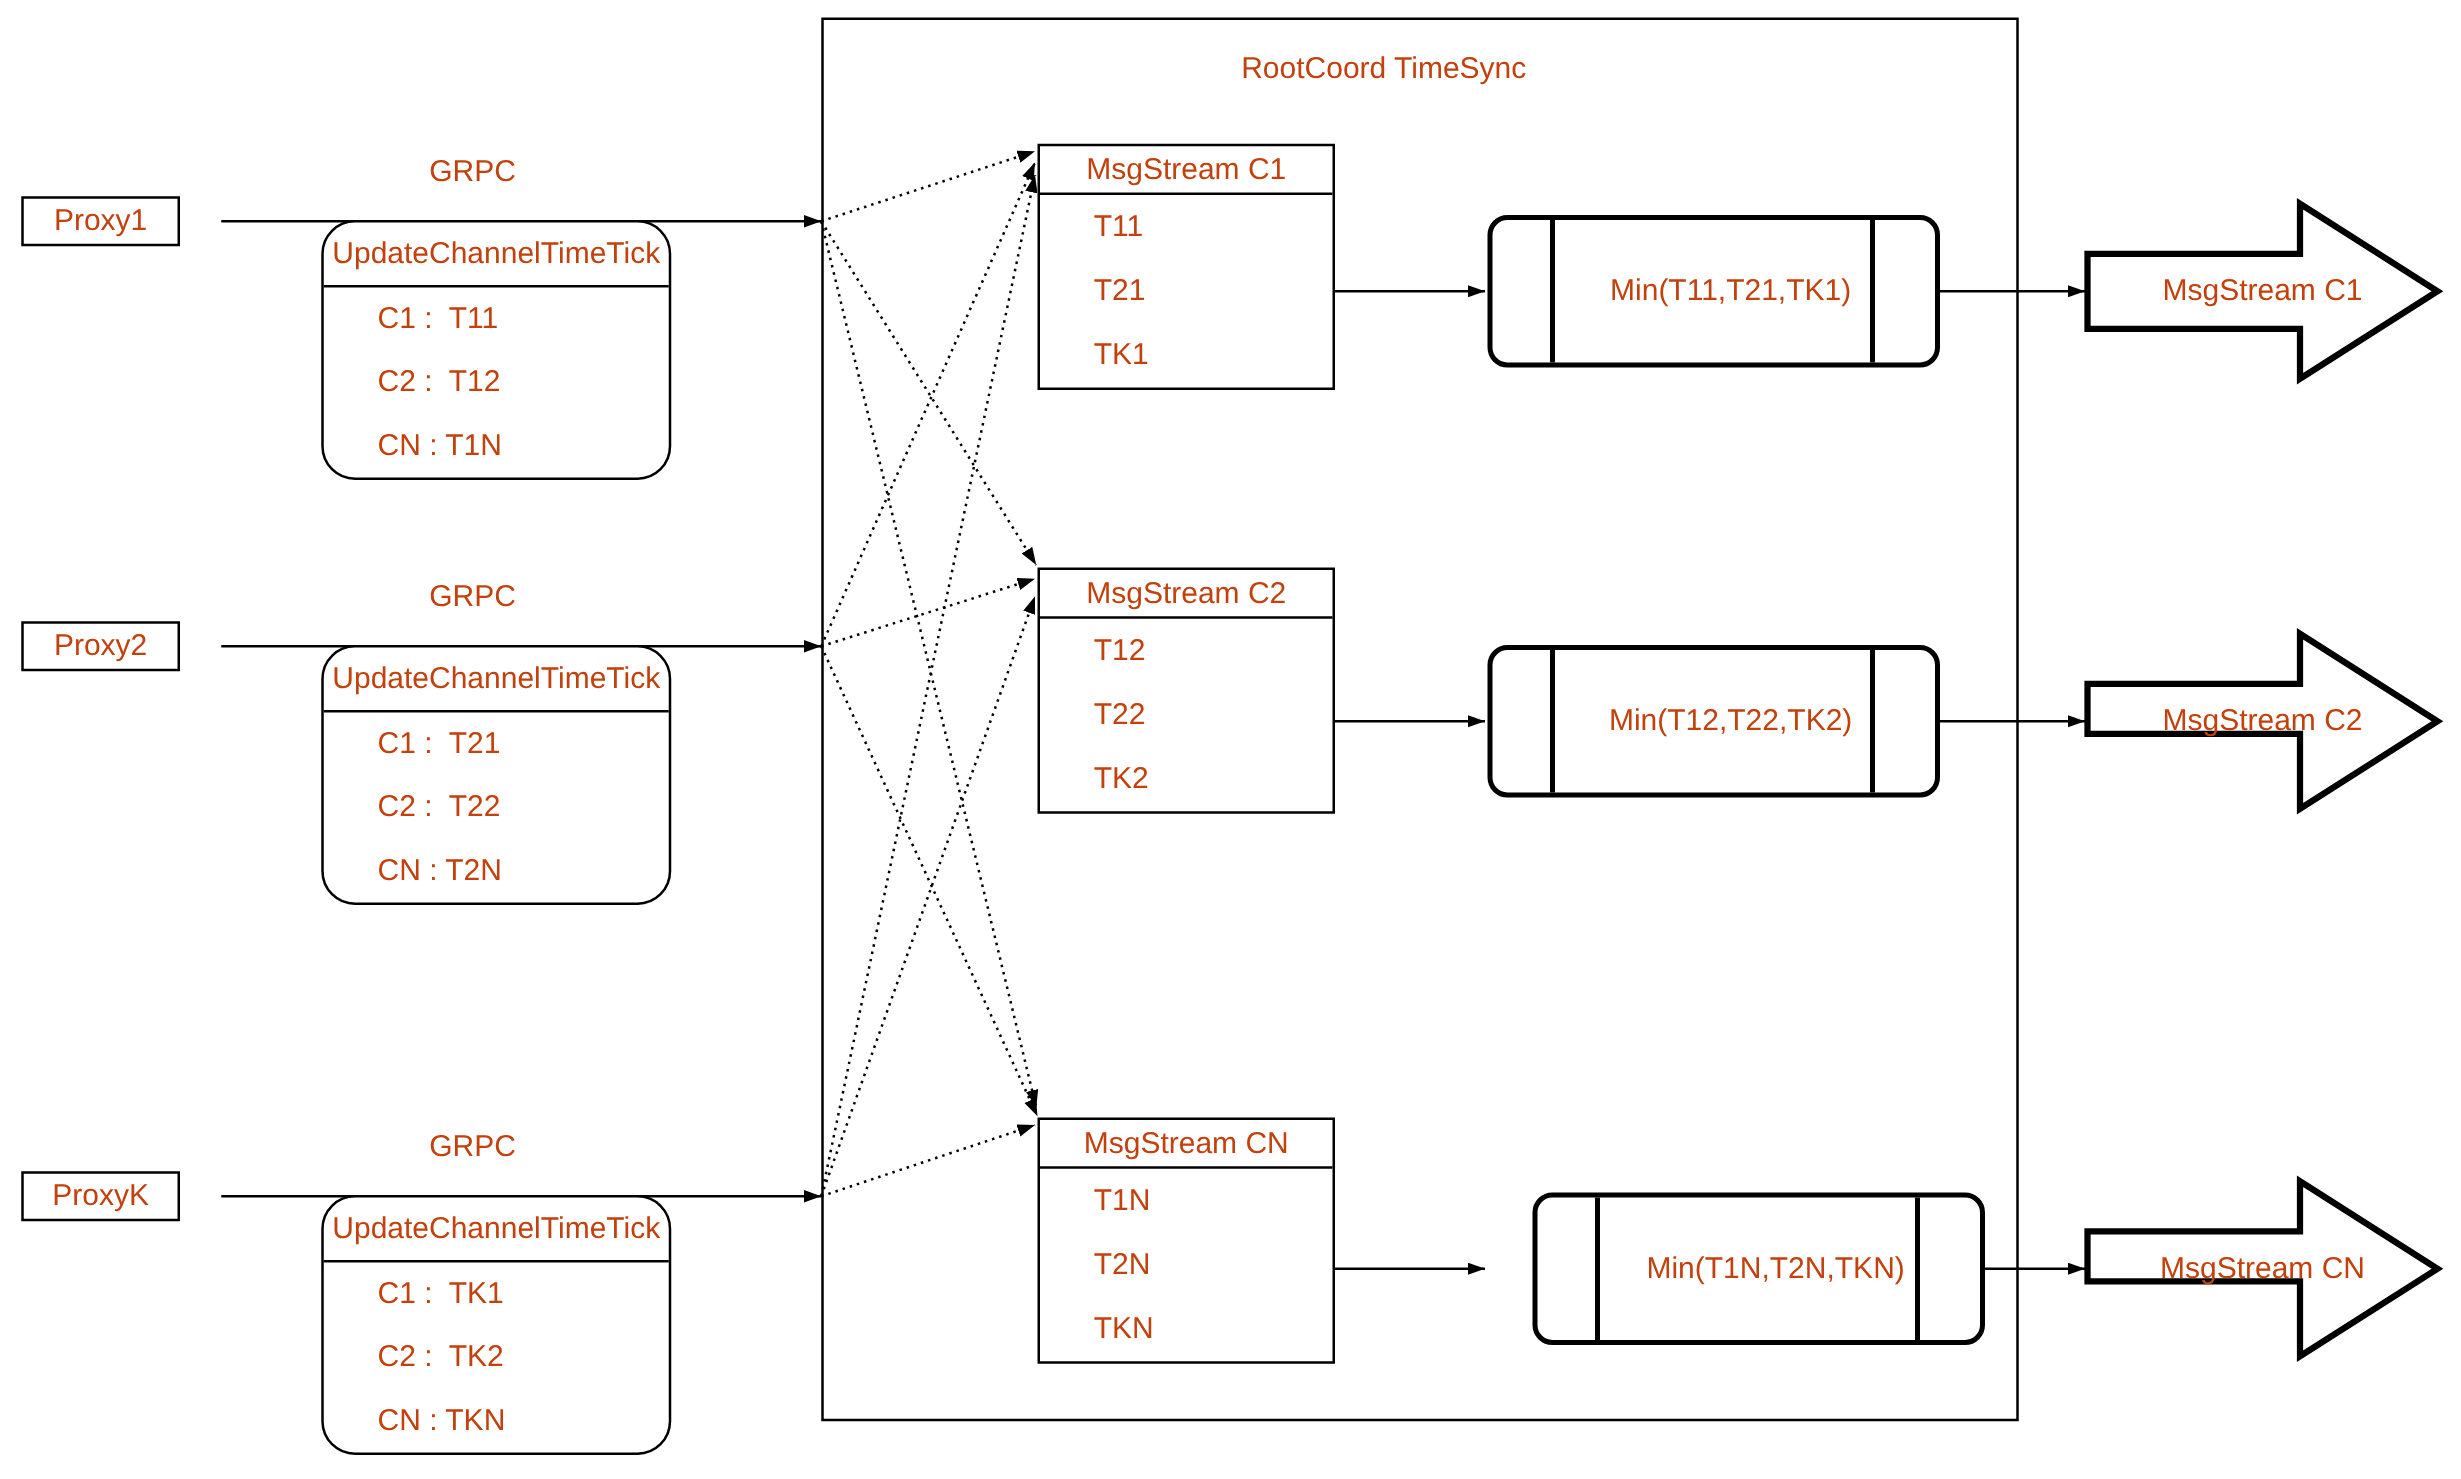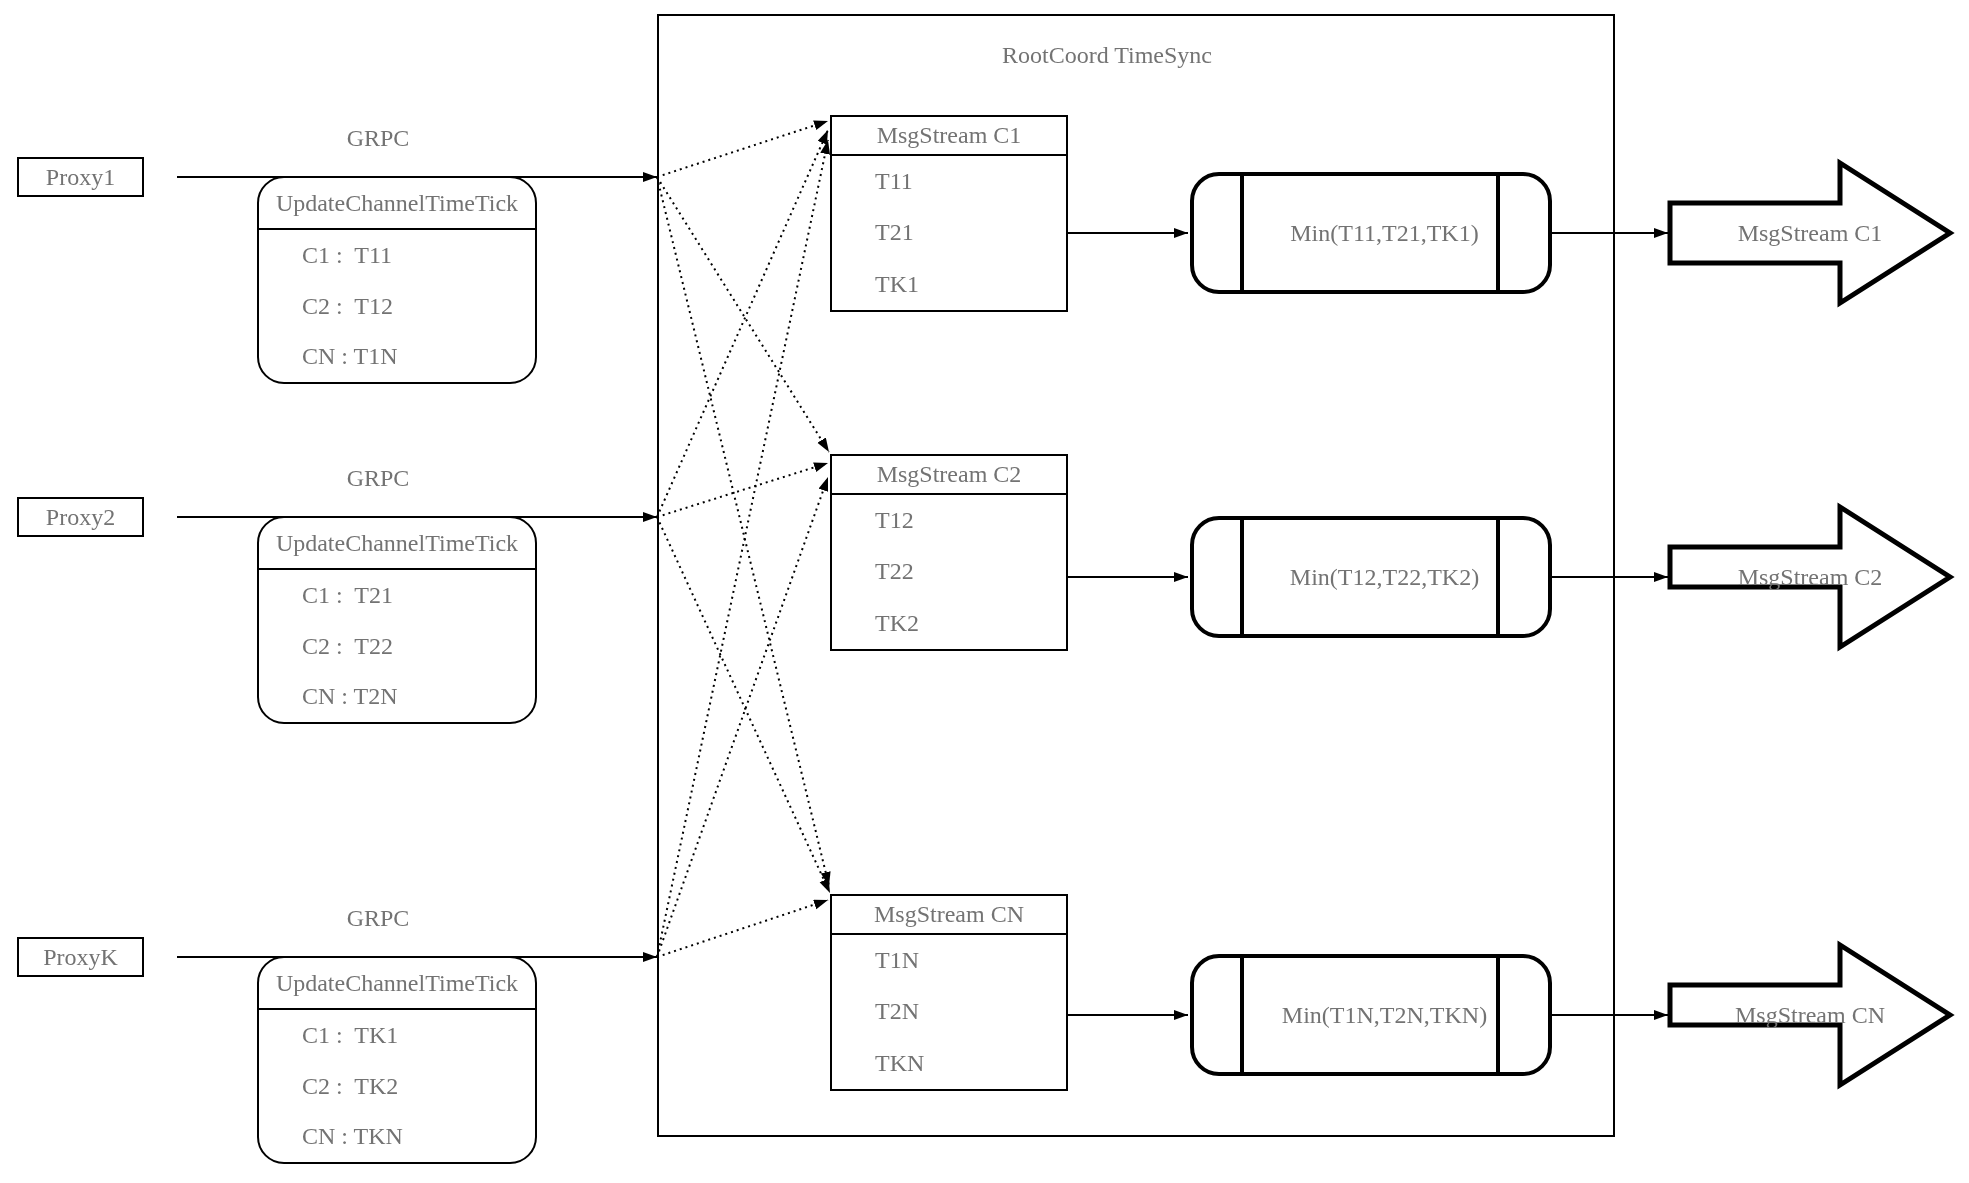--- a/index.html
+++ b/index.html
@@ -1,18 +1,18 @@
 <!DOCTYPE html>
 <html><head>
 <meta charset="utf-8">
 <style>
   html,body{margin:0;padding:0;background:#ffffff;}
   #canvas{
     position:relative;width:1969px;height:1183px;background:#ffffff;
-    font-family:Liberation Serif, serif;color:#737373;overflow:hidden;
+    font-family:Liberation Sans, sans-serif;color:#c2410c;overflow:hidden;
   }
   #wires{position:absolute;left:0;top:0;z-index:1;}
   .lbl{position:absolute;text-align:center;font-size:24px;line-height:30px;white-space:pre;z-index:3;}
   .pbox{
     position:absolute;left:17px;width:127px;height:40px;box-sizing:border-box;
     border:2px solid #000;background:#fff;z-index:2;
     display:flex;align-items:center;justify-content:center;font-size:24px;white-space:pre;
   }
   .tbl{
     position:absolute;box-sizing:border-box;border:2px solid #000;background:#fff;z-index:2;
@@ -27,21 +27,21 @@
   .ltbl{left:257px;width:280px;height:208px;border-radius:27px;}
   .ltbl .hdr{height:50px;}
   .stbl{left:830px;width:238px;height:197px;}
   .stbl .hdr{height:37px;}
   .container-box{
     position:absolute;left:657px;top:14px;width:958px;height:1123px;box-sizing:border-box;
     border:2px solid #000;background:transparent;z-index:2;
   }
   .minbox{
     position:absolute;left:1190px;width:362px;height:122px;box-sizing:border-box;
-    border:4px solid #000;border-radius:29px;background:#fff;z-index:2;
+    border:4px solid #000;border-radius:16px;background:#fff;z-index:2;
     display:flex;align-items:center;justify-content:center;font-size:24px;white-space:pre;padding-left:27px;
   }
   .minbox .bar{position:absolute;top:0;bottom:0;width:4px;background:#000;}
   .minbox .bar.l{left:46px;}
   .minbox .bar.r{left:302px;}
   .arrow-label{position:absolute;left:1700px;width:220px;height:30px;}
 </style>
 </head>
 <body>
 
@@ -164,20 +164,20 @@
   <div class="lbl arrow-label" style="top:562px;">MsgStream C2</div>
 
   <div class="tbl stbl" style="top:894px;">
     <div class="hdr">MsgStream CN</div>
     <div class="body">
       <div class="row">T1N</div>
       <div class="row">T2N</div>
       <div class="row">TKN</div>
     </div>
   </div>
-  <div class="minbox" style="top:954px;">
+  <div class="minbox" style="top:954px;margin-left:36px;">
     <div class="bar l"></div>
     <div class="bar r"></div>
     <span>Min(T1N,T2N,TKN)</span>
   </div>
   <div class="lbl arrow-label" style="top:1000px;">MsgStream CN</div>
 
 </div>
 
 </body></html>

